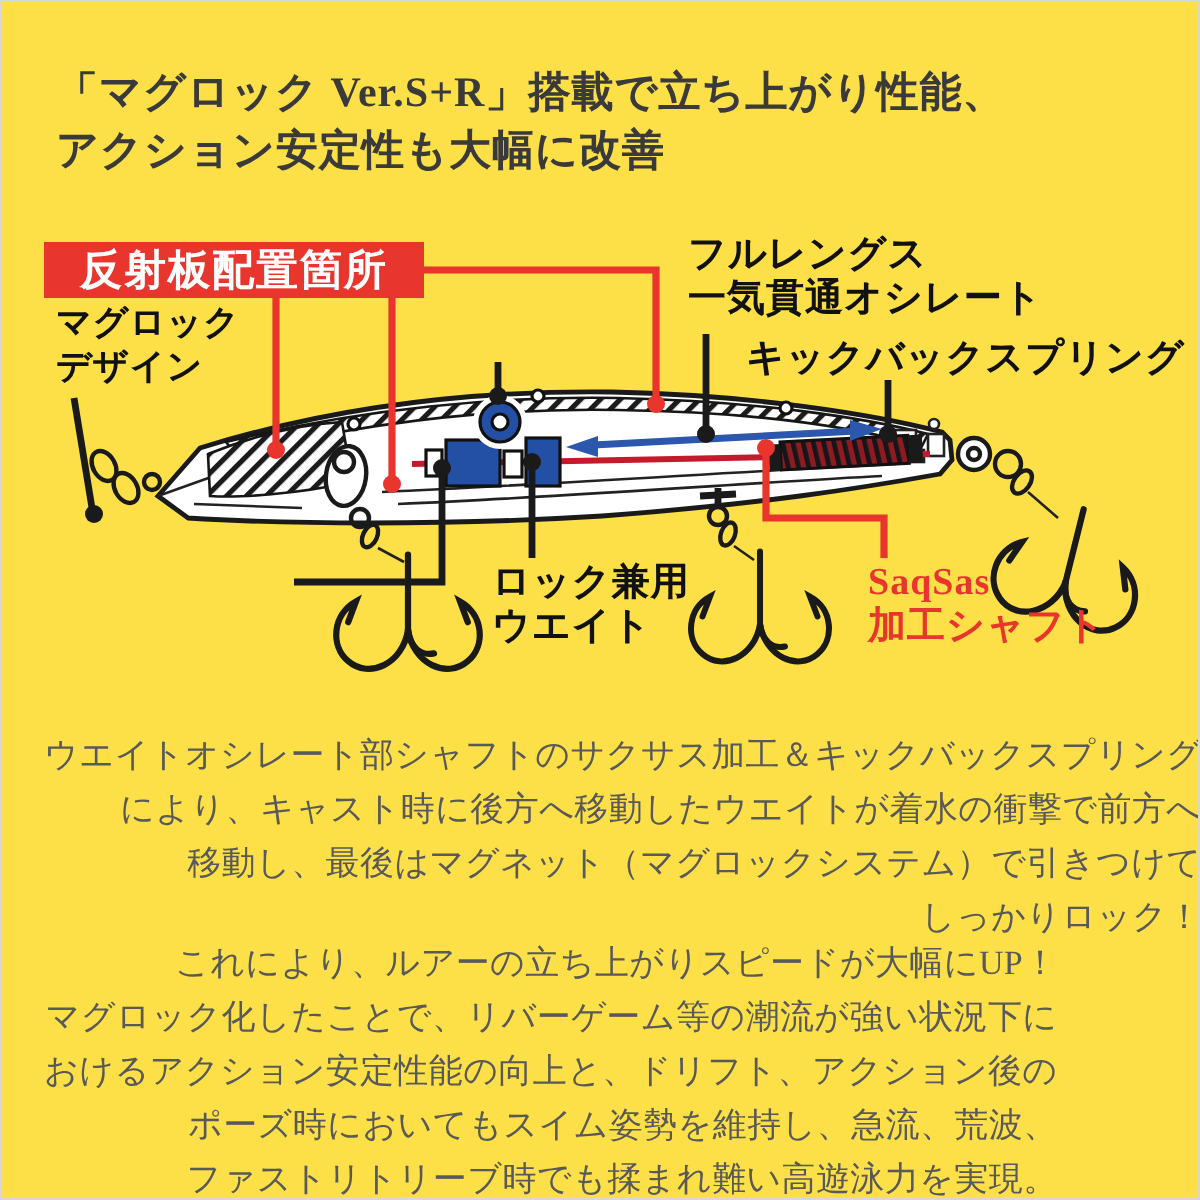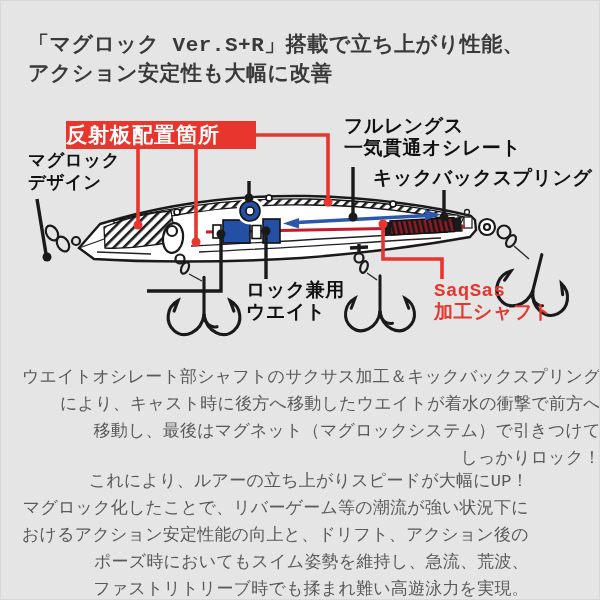--- a/index.html
+++ b/index.html
@@ -7,41 +7,40 @@
     --part-blue:#2350a5;
     --arrow-blue:#2b57ad;
     --shaft-red:#c41a2c;
     --ink:#1a1a1a;
     --title-ink:#3a3a3a;
     --body-ink:#595959;
   }
   html,body{margin:0;padding:0;background:#fff;}
   .page{
     position:relative;width:600px;height:600px;box-sizing:border-box;
-    background:#e5e5e5;border:1px solid #d8d8d8;overflow:hidden;
-    font-family:Liberation Mono, monospace;
+    background:#fde047;border:1px solid #d8d8d8;overflow:hidden;
+    font-family:Liberation Serif, serif;
   }
   .title{
     position:absolute;left:27px;top:31px;
     font-size:21px;font-weight:700;color:var(--title-ink);line-height:28.5px;
     letter-spacing:0.5px;white-space:nowrap;
   }
   .diagram{position:absolute;left:0;top:110px;width:600px;height:253px;}
   .diagram svg{position:absolute;left:0;top:0;}
   .dlabel{
     position:absolute;font-size:19px;font-weight:700;color:#111;
     line-height:21.5px;white-space:nowrap;letter-spacing:0.5px;
   }
   .dlabel.small{font-size:17.5px;}
   .reflector-box{
     position:absolute;left:21px;top:10px;width:190px;height:28px;
     background:var(--accent-red);color:#fff;font-size:21px;font-weight:700;
-    display:flex;align-items:center;justify-content:flex-start;letter-spacing:1px;
+    display:flex;align-items:center;justify-content:center;letter-spacing:1px;
     white-space:nowrap;
-    margin-left:44px;
   }
   .saqsas{color:var(--accent-red);}
   .para{
     position:absolute;left:21px;font-size:17px;color:var(--body-ink);
     line-height:27px;white-space:nowrap;letter-spacing:0.2px;font-weight:400;text-align:right;
   }
   .p1{top:363px;}
   .p2{top:467px;}
   
   .outline{fill:#fff;stroke:var(--ink);stroke-width:2.4;}

